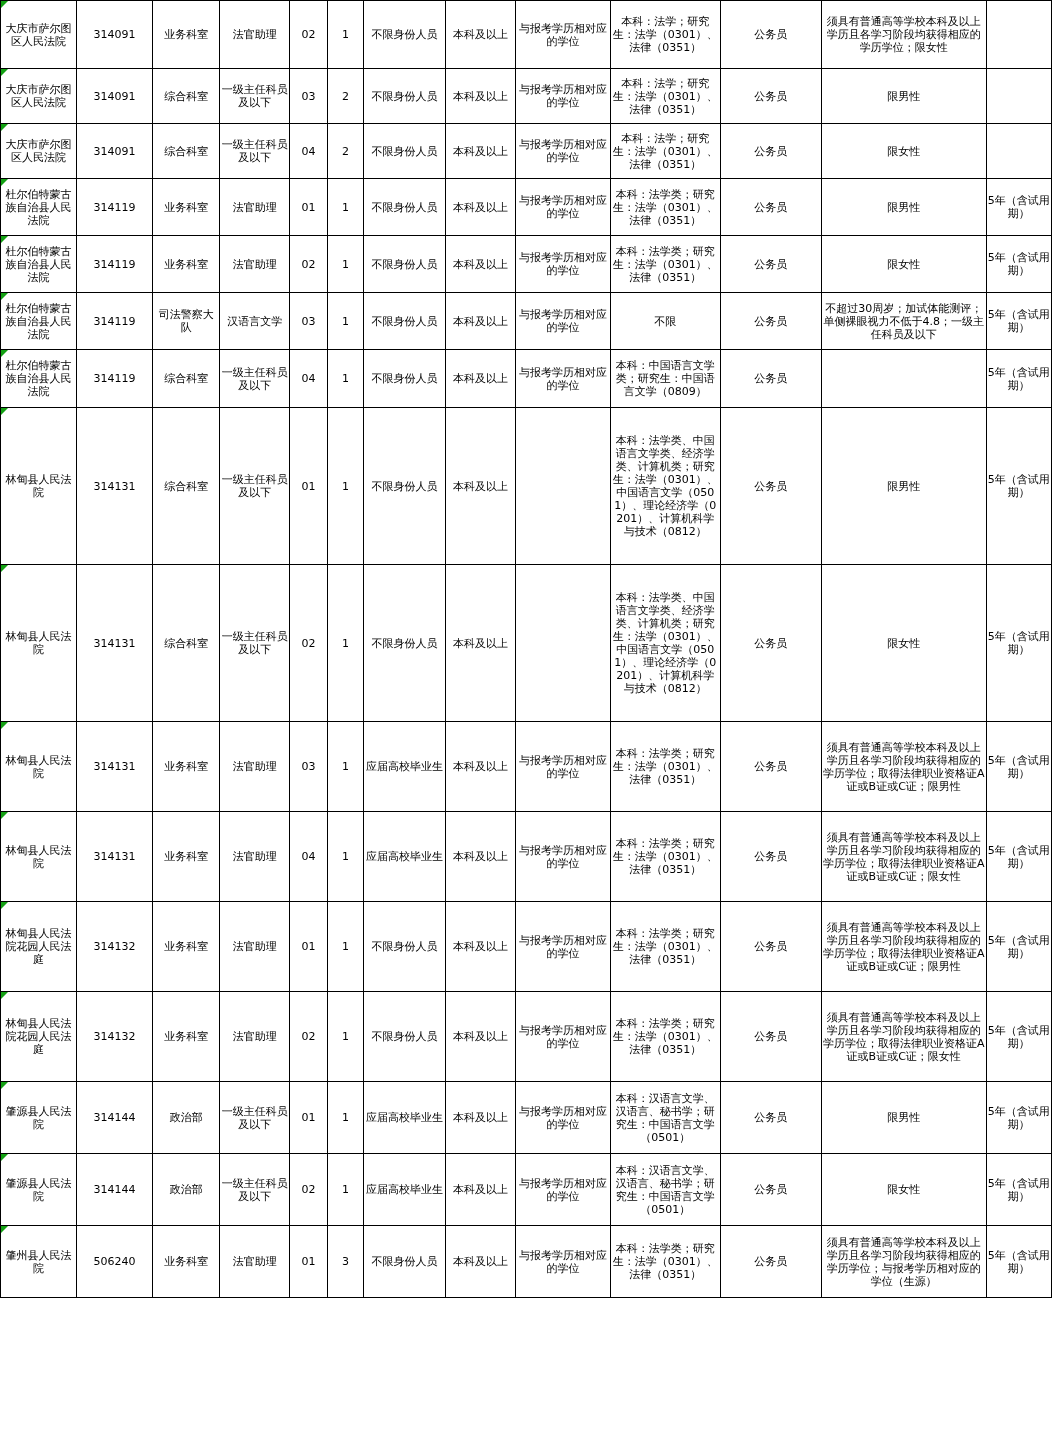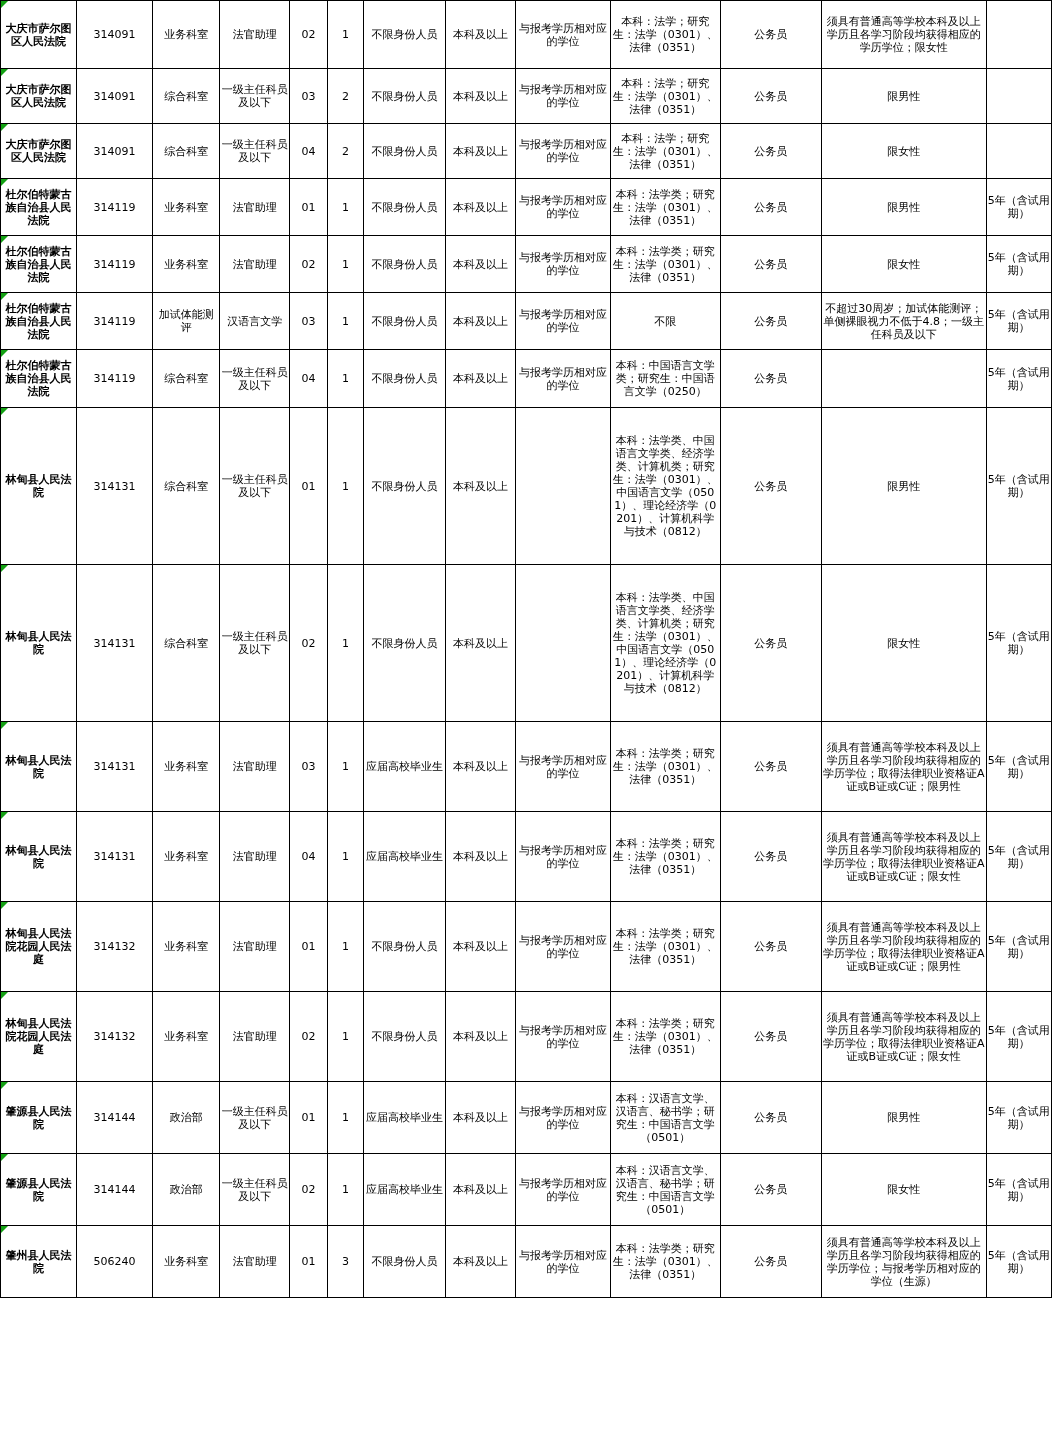--- a/index.html
+++ b/index.html
@@ -24,21 +24,21 @@
     border: 1px solid #000000;
     font-size: 11px;
     line-height: 13px;
     text-align: center;
     vertical-align: middle;
     padding: 2px 1px;
     color: #000000;
     word-break: break-all;
     overflow: hidden;
   }
-  td.c0 { position: relative; font-weight: bold; }
+  td.c0 { position: relative; }
   
   td.c0 .mark {
     position: absolute;
     top: 0;
     left: 0;
     width: 0;
     height: 0;
     border-top: 7px solid #12a012;
     border-right: 7px solid transparent;
   }
@@ -148,21 +148,21 @@
           <td class="c7">本科及以上</td>
           <td class="c8">与报考学历相对应的学位</td>
           <td class="c9">本科：法学类；研究生：法学（0301）、法律（0351）</td>
           <td class="c10">公务员</td>
           <td class="c11">限女性</td>
           <td class="c12">5年（含试用期）</td>
         </tr>
         <tr style="height: 57px;">
           <td class="c0"><span class="mark"></span>杜尔伯特蒙古族自治县人民法院</td>
           <td class="c1">314119</td>
-          <td class="c2">加试体能测评</td>
+          <td class="c2">司法警察大队</td>
           <td class="c3">汉语言文学</td>
           <td class="c4">03</td>
           <td class="c5">1</td>
           <td class="c6">不限身份人员</td>
           <td class="c7">本科及以上</td>
           <td class="c8">与报考学历相对应的学位</td>
           <td class="c9">不限</td>
           <td class="c10">公务员</td>
           <td class="c11">不超过30周岁；加试体能测评；单侧裸眼视力不低于4.8；一级主任科员及以下</td>
           <td class="c12">5年（含试用期）</td>
@@ -170,21 +170,21 @@
         <tr style="height: 58px;">
           <td class="c0"><span class="mark"></span>杜尔伯特蒙古族自治县人民法院</td>
           <td class="c1">314119</td>
           <td class="c2">综合科室</td>
           <td class="c3">一级主任科员及以下</td>
           <td class="c4">04</td>
           <td class="c5">1</td>
           <td class="c6">不限身份人员</td>
           <td class="c7">本科及以上</td>
           <td class="c8">与报考学历相对应的学位</td>
-          <td class="c9">本科：中国语言文学类；研究生：中国语言文学（0250）</td>
+          <td class="c9">本科：中国语言文学类；研究生：中国语言文学（0809）</td>
           <td class="c10">公务员</td>
           <td class="c11"></td>
           <td class="c12">5年（含试用期）</td>
         </tr>
         <tr style="height: 157px;">
           <td class="c0"><span class="mark"></span>林甸县人民法院</td>
           <td class="c1">314131</td>
           <td class="c2">综合科室</td>
           <td class="c3">一级主任科员及以下</td>
           <td class="c4">01</td>

